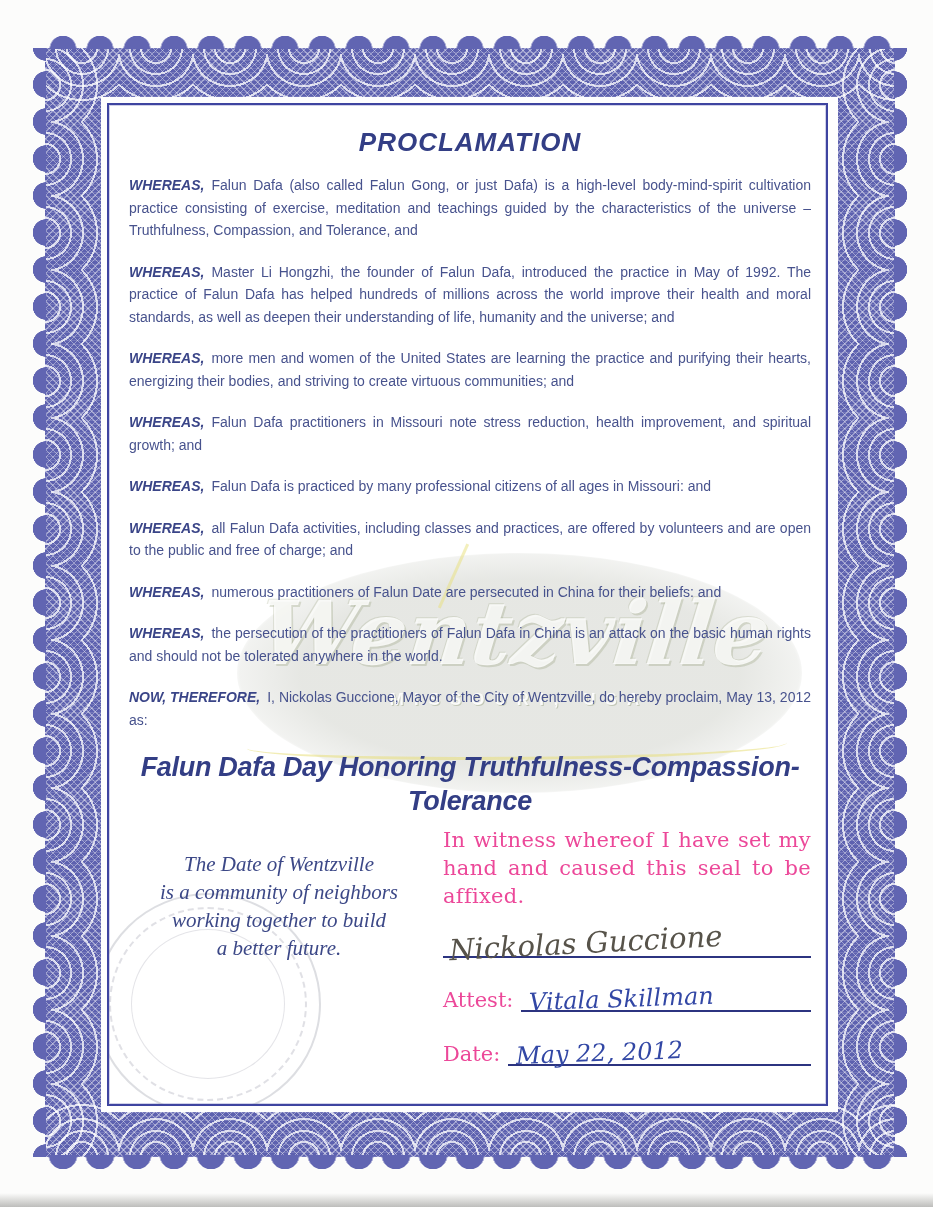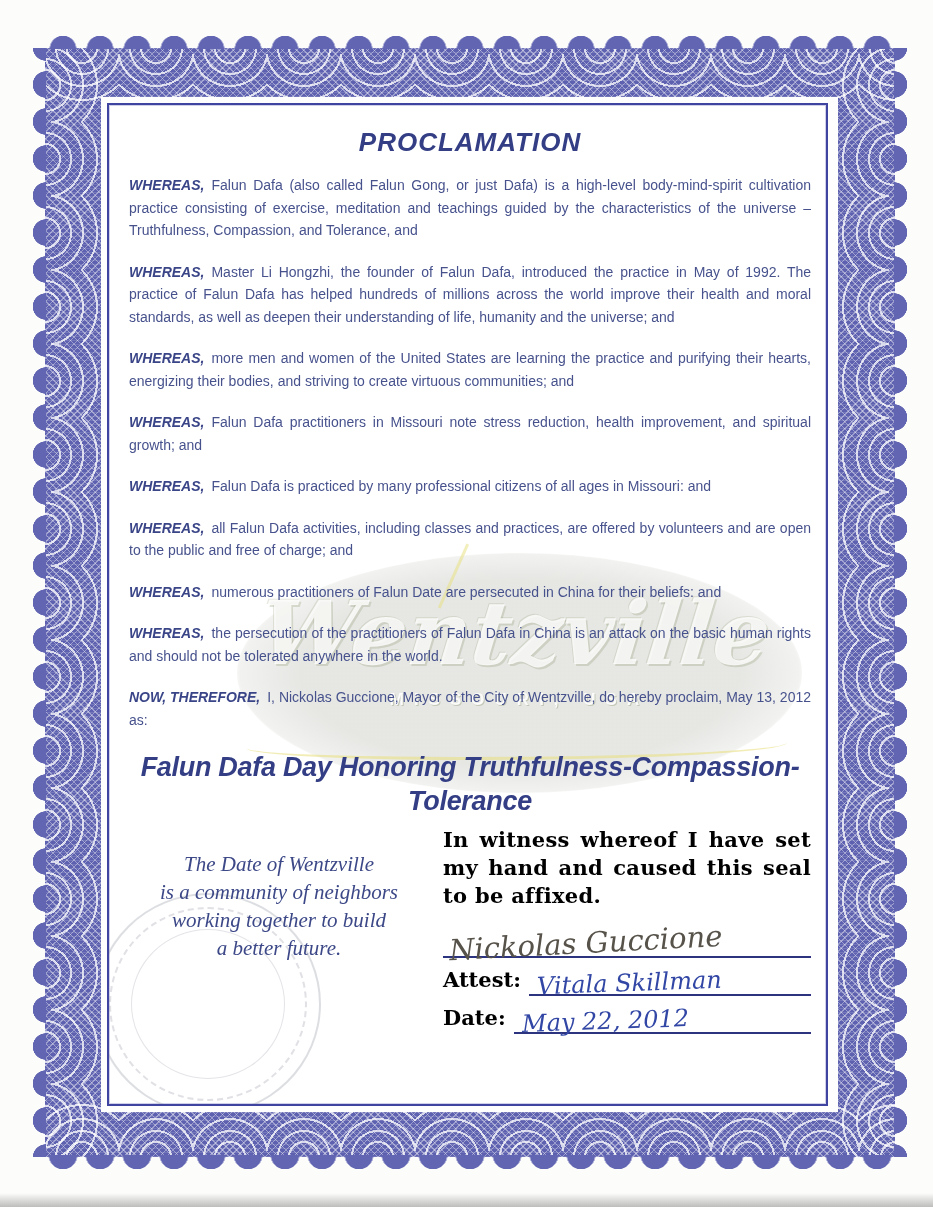--- a/index.html
+++ b/index.html
@@ -77,26 +77,26 @@
     letter-spacing:1px;color:#333e85;}
   .para{margin:0 0 19px;font-size:14px;line-height:22.5px;text-align:justify;color:#47528d;}
   .lead{font-weight:bold;font-style:italic;color:#3a4588;margin-right:7px;}
   .headline{margin:2px 0 8px;text-align:center;font-size:27px;line-height:34px;font-weight:bold;
     font-style:italic;color:#333e85;letter-spacing:-.3px;}
 
   .bottom{display:flex;margin-top:0;}
   .motto{width:300px;padding-top:24px;text-align:center;font-family:"Liberation Serif",serif;
     font-style:italic;font-size:21px;line-height:28px;color:#3c4887;}
   .witness{flex:1;padding-left:14px;}
-  .blackletter{font-family:"DejaVu Serif",serif;font-weight:bold;color:#000000;}
+  .blackletter{font-family:"DejaVu Serif",serif;font-weight:normal;color:#ec4899;}
   .wit-text{margin:0 0 2px;font-size:21px;line-height:28px;text-align:justify;letter-spacing:.3px;}
   .sigline{border-bottom:2px solid #2c3480;height:44px;position:relative;}
   .sig-mayor{position:absolute;left:6px;bottom:-4px;font-family:"DejaVu Serif",serif;
     font-style:italic;font-size:29px;color:#57534a;transform:rotate(-3deg);white-space:nowrap;}
-  .row{display:flex;align-items:center;margin-top:4px;}
+  .row{display:flex;align-items:flex-end;margin-top:20px;}
   .row .lbl{font-size:21px;flex:none;}
   .row .fill{flex:1;border-bottom:2px solid #2c3480;margin-left:8px;position:relative;height:32px;}
   .sig-ink{position:absolute;left:8px;bottom:-3px;font-family:"DejaVu Serif",serif;font-style:italic;
     font-size:24px;color:#3247a5;transform:rotate(-2deg);white-space:nowrap;}
 </style>
 </head>
 <body>
 
 <div class="page">
 

